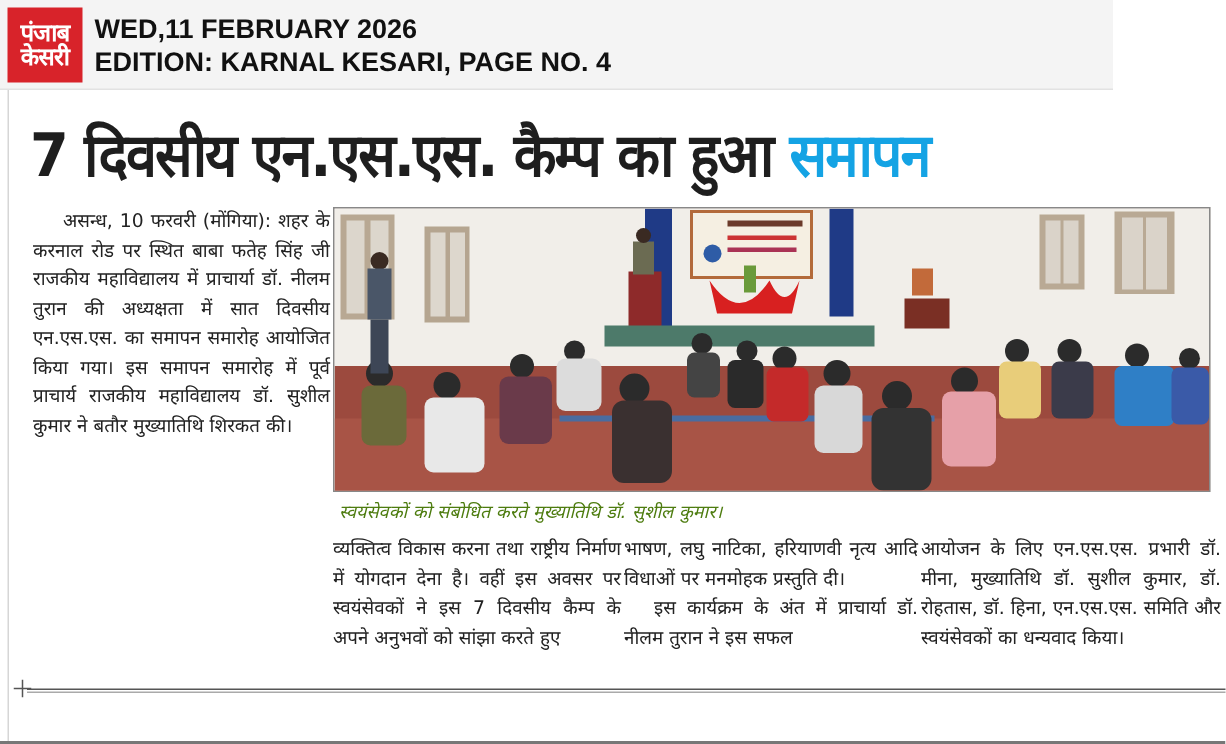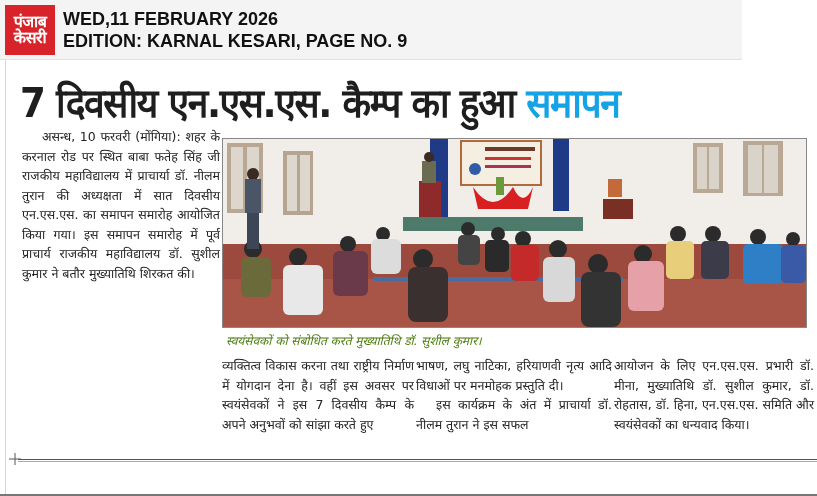--- a/index.html
+++ b/index.html
@@ -14,21 +14,21 @@
 
   
   .clip { position: absolute; left: 5px; top: 60px; width: 644px; height: 434px; background: #fff; border-left: 1px solid #d6d6d6; }
   .headline { position: absolute; left: 14px; top: 14px; width: 790px; font-family: "DejaVu Sans", sans-serif; font-weight: bold; font-size: 40px; letter-spacing: -1.5px; color: #1e1e1e; white-space: nowrap; transform: scaleX(0.93); transform-origin: left; }
   .headline .accent { color: #14a3e4; }
 
   .col { position: absolute; font-family: "DejaVu Sans", sans-serif; font-size: 12.5px; line-height: 19.5px; color: #222; text-align: justify; }
   .col p { margin: 0; }
   .indent { text-indent: 20px; }
 
-  .col1 { left: 16px; top: 67px; width: 198px; }
+  .col1 { left: 16px; top: 77px; width: 198px; }
   .col2 { left: 216px; top: 296px; width: 192px; }
   .col3 { left: 410px; top: 296px; width: 196px; }
   .col4 { left: 608px; top: 296px; width: 200px; }
 
   
   .photo { position: absolute; left: 216px; top: 78px; width: 585px; height: 190px; border: 1px solid #888; overflow: hidden; background: #e9e4dc; }
   .caption { position: absolute; left: 220px; top: 272px; font-size: 12px; font-style: italic; color: #4d7c0f; }
 
   .crossmark { position: absolute; left: 3px; top: 393px; width: 12px; height: 12px; }
   .bottomrule { position: absolute; left: 12px; top: 399px; width: 800px; height: 1px; background: #555; }
@@ -38,21 +38,21 @@
 </head>
 <body>
 
 <div class="topbar">
   <div class="logo">
     <span>पंजाब</span>
     <span>केसरी</span>
   </div>
   <div class="meta">
     <div>WED,11 FEBRUARY 2026</div>
-    <div>EDITION: KARNAL KESARI, PAGE NO. 9</div>
+    <div>EDITION: KARNAL KESARI, PAGE NO. 4</div>
   </div>
 </div>
 
 <div class="clip">
   <h1 class="headline"><span>7 दिवसीय एन.एस.एस. कैम्प का हुआ </span><span class="accent">समापन</span></h1>
 
   <div class="col col1">
     <p class="indent">असन्ध, 10 फरवरी (मोंगिया): शहर के करनाल रोड पर स्थित बाबा फतेह सिंह जी राजकीय महाविद्यालय में प्राचार्या डॉ. नीलम तुरान की अध्यक्षता में सात दिवसीय एन.एस.एस. का समापन समारोह आयोजित किया गया। इस समापन समारोह में पूर्व प्राचार्य राजकीय महाविद्यालय डॉ. सुशील कुमार ने बतौर मुख्यातिथि शिरकत की।</p>
   </div>
 

